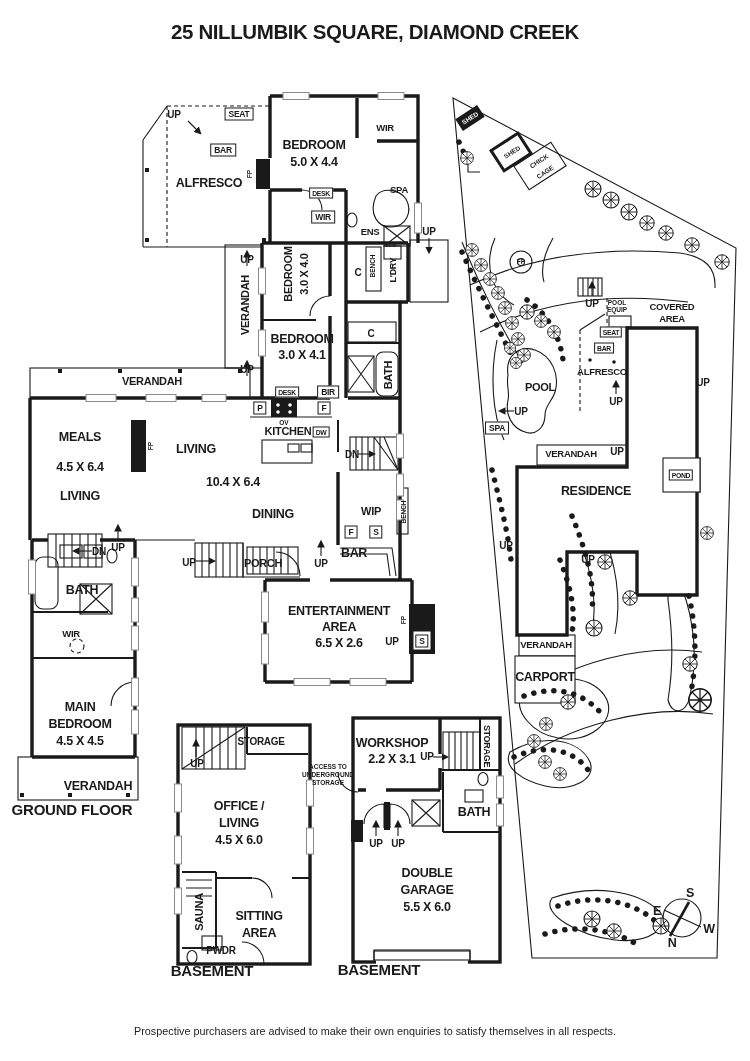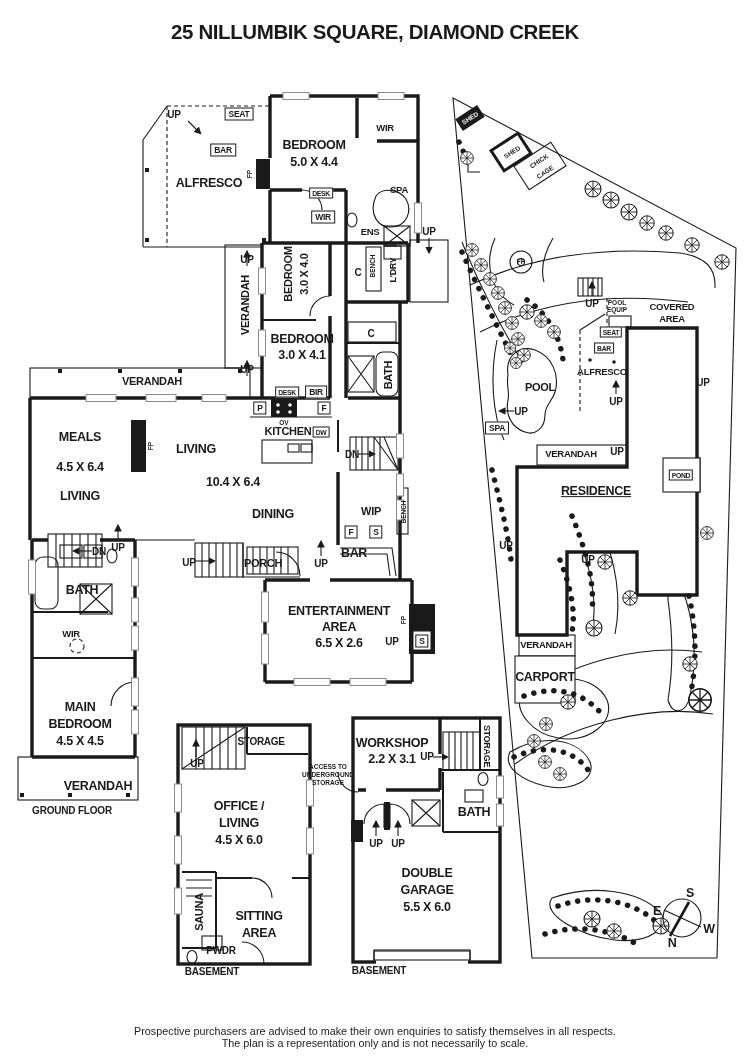--- a/index.html
+++ b/index.html
@@ -7,21 +7,21 @@
   #plan-svg{position:absolute;left:0;top:0}
   #labels{position:absolute;left:0;top:0;width:750px;height:795px}
   .lbl{position:absolute;transform:translate(-50%,-50%);font:bold 12.5px/1.1 "Liberation Sans",sans-serif;color:#1a1a1a;white-space:nowrap;letter-spacing:-.3px}
   .r11{font-size:11px}
   .rsm{font-size:9.5px}
   .sm{font-size:10px}
   .tny{font-size:6.5px;letter-spacing:0}
   .vsm{font-size:9px}
   .bx{font-size:8.5px;border:1.2px solid #1a1a1a;background:#fff;padding:0 3px;line-height:11px}
   .bxs{font-size:6.8px;border:1px solid #1a1a1a;background:#fff;padding:0 2px;line-height:9px}
-  .sec{font-size:10px;letter-spacing:-.2px}
+  .sec{font-size:15px;letter-spacing:-.2px}
   .v{transform:translate(-50%,-50%) rotate(-90deg)}
   .v90{transform:translate(-50%,-50%) rotate(90deg)}
   .r33{transform:translate(-50%,-50%) rotate(-33deg)}
   .wht{color:#fff}
   .ttl{font-size:20.5px;letter-spacing:-.4px}
   .cmp{font-size:12.5px}
   .dsc{font-weight:normal;font-size:10.8px;letter-spacing:0;color:#222}
   .w34{stroke:#1a1a1a;stroke-width:3.4;fill:none}
   .w2{stroke:#1a1a1a;stroke-width:2;fill:none}
   .w1{stroke:#1a1a1a;stroke-width:1.1;fill:none}
@@ -359,21 +359,20 @@
   </g>
 </svg>
 
 <div id="labels">
   <div class="lbl ttl" style="left:375px;top:32px">25 NILLUMBIK SQUARE, DIAMOND CREEK</div>
   <div class="lbl cmp" style="left:690px;top:894px">S</div>
   <div class="lbl cmp" style="left:657px;top:912px">E</div>
   <div class="lbl cmp" style="left:709px;top:930px">W</div>
   <div class="lbl cmp" style="left:672px;top:944px">N</div>
   <div class="lbl dsc" style="left:375px;top:1032px">Prospective purchasers are advised to make their own enquiries to satisfy themselves in all respects.</div>
-  <div class="lbl dsc" style="left:375px;top:1044px">The plan is a representation only and is not necessarily to scale.</div>
 <div class="lbl sm" style="left: 174px; top: 114px;">UP</div>
       <div class="lbl bx" style="left: 239px; top: 114px;">SEAT</div>
       <div class="lbl bx" style="left: 223px; top: 150px;">BAR</div>
       <div class="lbl" style="left: 209px; top: 184px;">ALFRESCO</div>
       <div class="lbl" style="left: 314px; top: 146px;">BEDROOM</div>
       <div class="lbl" style="left: 314px; top: 163px;">5.0 X 4.4</div>
       <div class="lbl rsm" style="left: 385px; top: 128px;">WIR</div>
       <div class="lbl tny v" style="left: 250px; top: 174px;">FP</div>
       <div class="lbl bxs" style="left: 321px; top: 193px;">DESK</div>
       <div class="lbl rsm" style="left: 399px; top: 190px;">SPA</div>
@@ -387,21 +386,21 @@
       <div class="lbl sm" style="left: 247px; top: 259px;">UP</div>
       <div class="lbl r11 v" style="left: 245px; top: 305px;">VERANDAH</div>
       <div class="lbl sm" style="left: 247px; top: 369px;">UP</div>
       <div class="lbl r11 v" style="left: 288px; top: 274px;">BEDROOM</div>
       <div class="lbl r11 v" style="left: 304px; top: 274px;">3.0 X 4.0</div>
       <div class="lbl" style="left: 302px; top: 340px;">BEDROOM</div>
       <div class="lbl" style="left: 302px; top: 356px;">3.0 X 4.1</div>
       <div class="lbl sm" style="left: 371px; top: 333px;">C</div>
       <div class="lbl r11 v" style="left: 388px; top: 375px;">BATH</div>
       <div class="lbl bxs" style="left: 287px; top: 392px;">DESK</div>
-      <div class="lbl bx" style="left: 316px; top: 392px;">BIR</div>
+      <div class="lbl bx" style="left: 328px; top: 392px;">BIR</div>
       <div class="lbl bx" style="left: 260px; top: 408px;">P</div>
       <div class="lbl bx" style="left: 324px; top: 408px;">F</div>
       <div class="lbl r11" style="left: 152px; top: 381px;">VERANDAH</div>
       <div class="lbl" style="left: 80px; top: 438px;">MEALS</div>
       <div class="lbl" style="left: 80px; top: 468px;">4.5 X 6.4</div>
       <div class="lbl" style="left: 80px; top: 497px;">LIVING</div>
       <div class="lbl" style="left: 196px; top: 450px;">LIVING</div>
       <div class="lbl" style="left: 233px; top: 483px;">10.4 X 6.4</div>
       <div class="lbl" style="left: 273px; top: 515px;">DINING</div>
       <div class="lbl r11" style="left: 288px; top: 431px;">KITCHEN</div>
@@ -469,21 +468,21 @@
       <div class="lbl bxs" style="left: 611px; top: 332px;">SEAT</div>
       <div class="lbl bxs" style="left: 604px; top: 348px;">BAR</div>
       <div class="lbl rsm" style="left: 602px; top: 372px;">ALFRESCO</div>
       <div class="lbl r11" style="left: 540px; top: 387px;">POOL</div>
       <div class="lbl sm" style="left: 521px; top: 411px;">UP</div>
       <div class="lbl bx" style="left: 497px; top: 428px;">SPA</div>
       <div class="lbl sm" style="left: 616px; top: 401px;">UP</div>
       <div class="lbl sm" style="left: 703px; top: 382px;">UP</div>
       <div class="lbl rsm" style="left: 571px; top: 454px;">VERANDAH</div>
       <div class="lbl sm" style="left: 617px; top: 451px;">UP</div>
-      <div class="lbl" style="left: 596px; top: 492px; text-decoration: underline;">RESIDENCE</div>
+      <div class="lbl" style="left: 596px; top: 492px;">RESIDENCE</div>
       <div class="lbl bxs" style="left: 681px; top: 475px;">POND</div>
       <div class="lbl sm" style="left: 506px; top: 545px;">UP</div>
       <div class="lbl sm" style="left: 588px; top: 559px;">UP</div>
       <div class="lbl rsm" style="left: 546px; top: 645px;">VERANDAH</div>
       <div class="lbl" style="left: 545px; top: 678px;">CARPORT</div>
     </div>
 
 </div>
 
 </body></html>

